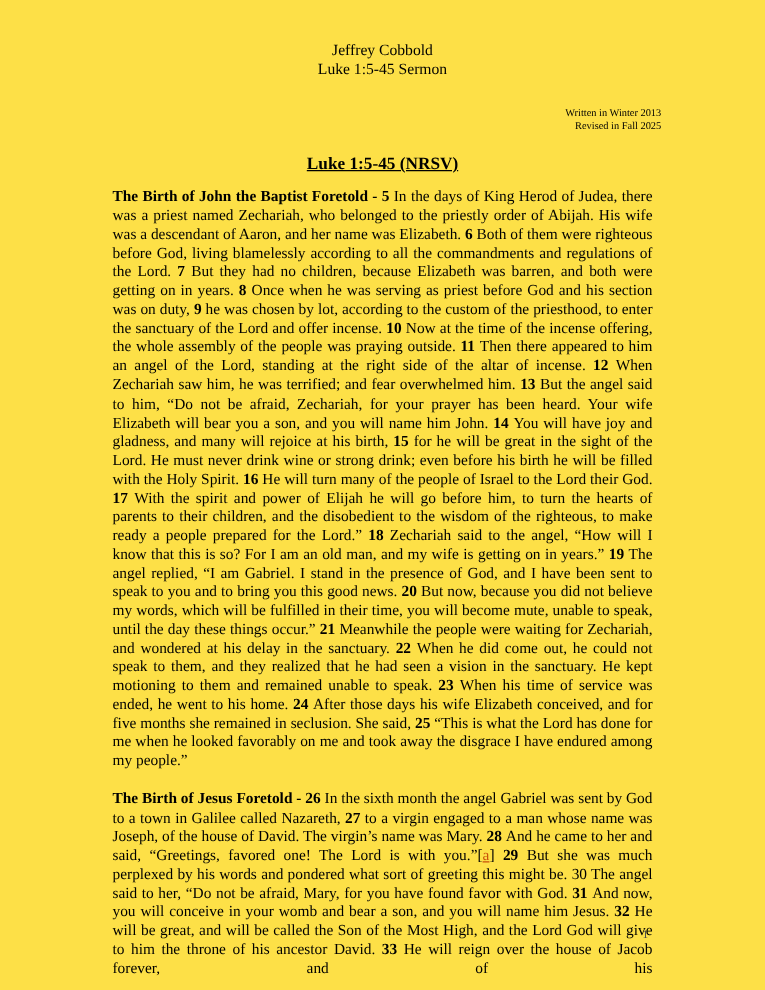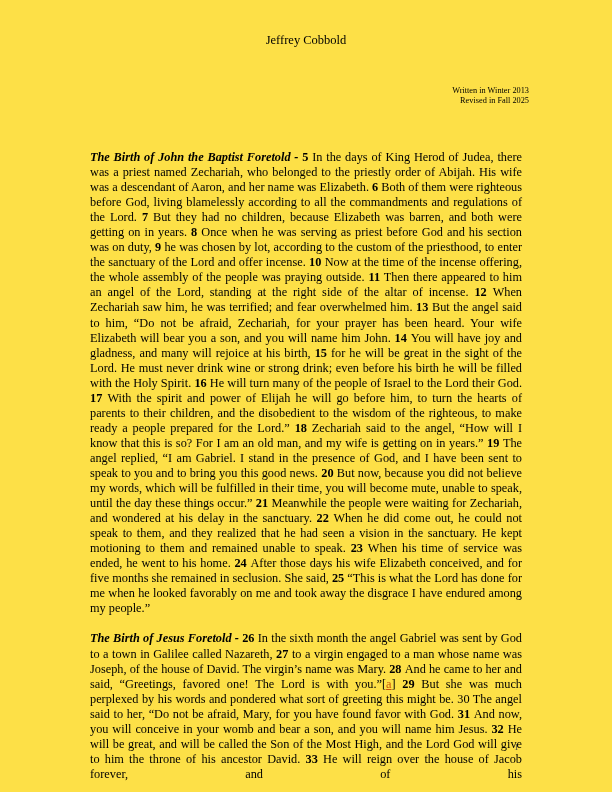--- a/index.html
+++ b/index.html
@@ -56,47 +56,49 @@
     line-height: 15.05px;
     text-align: justify;
   }
   .passage-body p {
     margin: 0 0 15px 0;
   }
   .passage-body p.continues {
     text-align-last: justify;
   }
   .seg-b  { font-weight: bold; }
-  .seg-bi { font-weight: bold; font-style: italic; }
+  .seg-bi { font-weight: bold; }
   .seg-link {
     text-decoration: underline;
     cursor: pointer;
   }
   .page-number {
     position: absolute;
     top: 742px;
     left: 514px;
     font-size: 9px;
     color: #4a4a4a;
   }
 </style>
 </head>
 <body>
 
 <div class="page">
 
   <div class="doc-header">
     <div>Jeffrey Cobbold</div>
+    <div>Luke 1:5-45 Sermon</div>
   </div>
 
   <div class="revision-note">
     <div>Written in Winter 2013</div>
     <div>Revised in Fall 2025</div>
   </div>
 
+  <h1 class="passage-heading">Luke 1:5-45 (NRSV)</h1>
 
   <div class="passage-body">
     <p><span class="seg-bi">The Birth of John the Baptist Foretold - </span><span class="seg-b">5 </span><span class="seg-r">In the days of King Herod of Judea, there was a priest named Zechariah, who belonged to the priestly order of Abijah. His wife was a descendant of Aaron, and her name was Elizabeth. </span><span class="seg-b">6 </span><span class="seg-r">Both of them were righteous before God, living blamelessly according to all the commandments and regulations of the Lord. </span><span class="seg-b">7 </span><span class="seg-r">But they had no children, because Elizabeth was barren, and both were getting on in years. </span><span class="seg-b">8 </span><span class="seg-r">Once when he was serving as priest before God and his section was on duty, </span><span class="seg-b">9 </span><span class="seg-r">he was chosen by lot, according to the custom of the priesthood, to enter the sanctuary of the Lord and offer incense. </span><span class="seg-b">10 </span><span class="seg-r">Now at the time of the incense offering, the whole assembly of the people was praying outside. </span><span class="seg-b">11 </span><span class="seg-r">Then there appeared to him an angel of the Lord, standing at the right side of the altar of incense. </span><span class="seg-b">12 </span><span class="seg-r">When Zechariah saw him, he was terrified; and fear overwhelmed him. </span><span class="seg-b">13 </span><span class="seg-r">But the angel said to him, “Do not be afraid, Zechariah, for your prayer has been heard. Your wife Elizabeth will bear you a son, and you will name him John. </span><span class="seg-b">14 </span><span class="seg-r">You will have joy and gladness, and many will rejoice at his birth, </span><span class="seg-b">15 </span><span class="seg-r">for he will be great in the sight of the Lord. He must never drink wine or strong drink; even before his birth he will be filled with the Holy Spirit. </span><span class="seg-b">16 </span><span class="seg-r">He will turn many of the people of Israel to the Lord their God. </span><span class="seg-b">17 </span><span class="seg-r">With the spirit and power of Elijah he will go before him, to turn the hearts of parents to their children, and the disobedient to the wisdom of the righteous, to make ready a people prepared for the Lord.” </span><span class="seg-b">18 </span><span class="seg-r">Zechariah said to the angel, “How will I know that this is so? For I am an old man, and my wife is getting on in years.” </span><span class="seg-b">19 </span><span class="seg-r">The angel replied, “I am Gabriel. I stand in the presence of God, and I have been sent to speak to you and to bring you this good news. </span><span class="seg-b">20 </span><span class="seg-r">But now, because you did not believe my words, which will be fulfilled in their time, you will become mute, unable to speak, until the day these things occur.” </span><span class="seg-b">21 </span><span class="seg-r">Meanwhile the people were waiting for Zechariah, and wondered at his delay in the sanctuary. </span><span class="seg-b">22 </span><span class="seg-r">When he did come out, he could not speak to them, and they realized that he had seen a vision in the sanctuary. He kept motioning to them and remained unable to speak. </span><span class="seg-b">23 </span><span class="seg-r">When his time of service was ended, he went to his home. </span><span class="seg-b">24 </span><span class="seg-r">After those days his wife Elizabeth conceived, and for five months she remained in seclusion. She said, </span><span class="seg-b">25 </span><span class="seg-r">“This is what the Lord has done for me when he looked favorably on me and took away the disgrace I have endured among my people.”</span></p>
     <p class="continues"><span class="seg-bi">The Birth of Jesus Foretold - </span><span class="seg-b">26 </span><span class="seg-r">In the sixth month the angel Gabriel was sent by God to a town in Galilee called Nazareth, </span><span class="seg-b">27 </span><span class="seg-r">to a virgin engaged to a man whose name was Joseph, of the house of David. The virgin’s name was Mary. </span><span class="seg-b">28 </span><span class="seg-r">And he came to her and said, “Greetings, favored one! The Lord is with you.”[</span><span class="seg-link" style="color: rgb(200, 80, 10);">a</span><span class="seg-r">] </span><span class="seg-b">29 </span><span class="seg-r">But she was much perplexed by his words and pondered what sort of greeting this might be. 30 The angel said to her, “Do not be afraid, Mary, for you have found favor with God. </span><span class="seg-b">31 </span><span class="seg-r">And now, you will conceive in your womb and bear a son, and you will name him Jesus. </span><span class="seg-b">32 </span><span class="seg-r">He will be great, and will be called the Son of the Most High, and the Lord God will give to him the throne of his ancestor David. </span><span class="seg-b">33 </span><span class="seg-r">He will reign over the house of Jacob forever, and of his</span></p>
   </div>
 
   <div class="page-number">1</div>
 
 </div>
 

